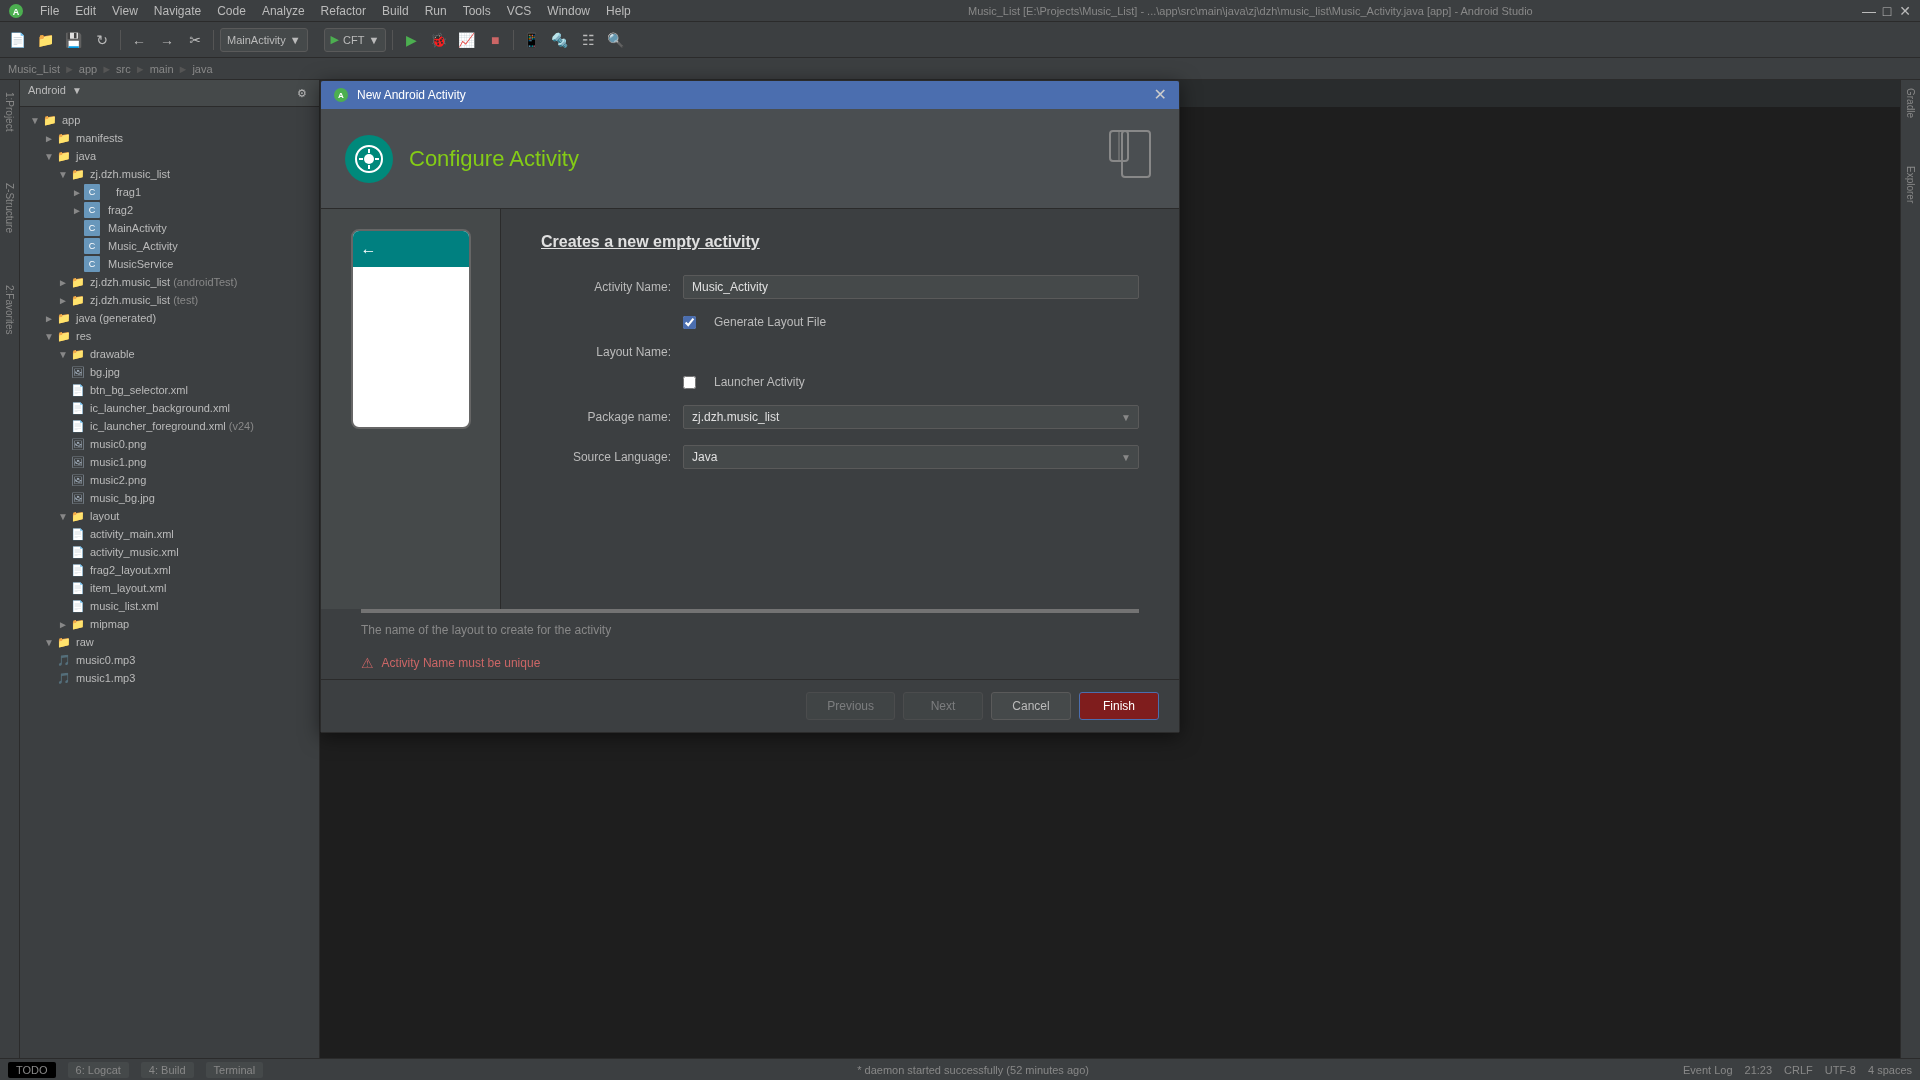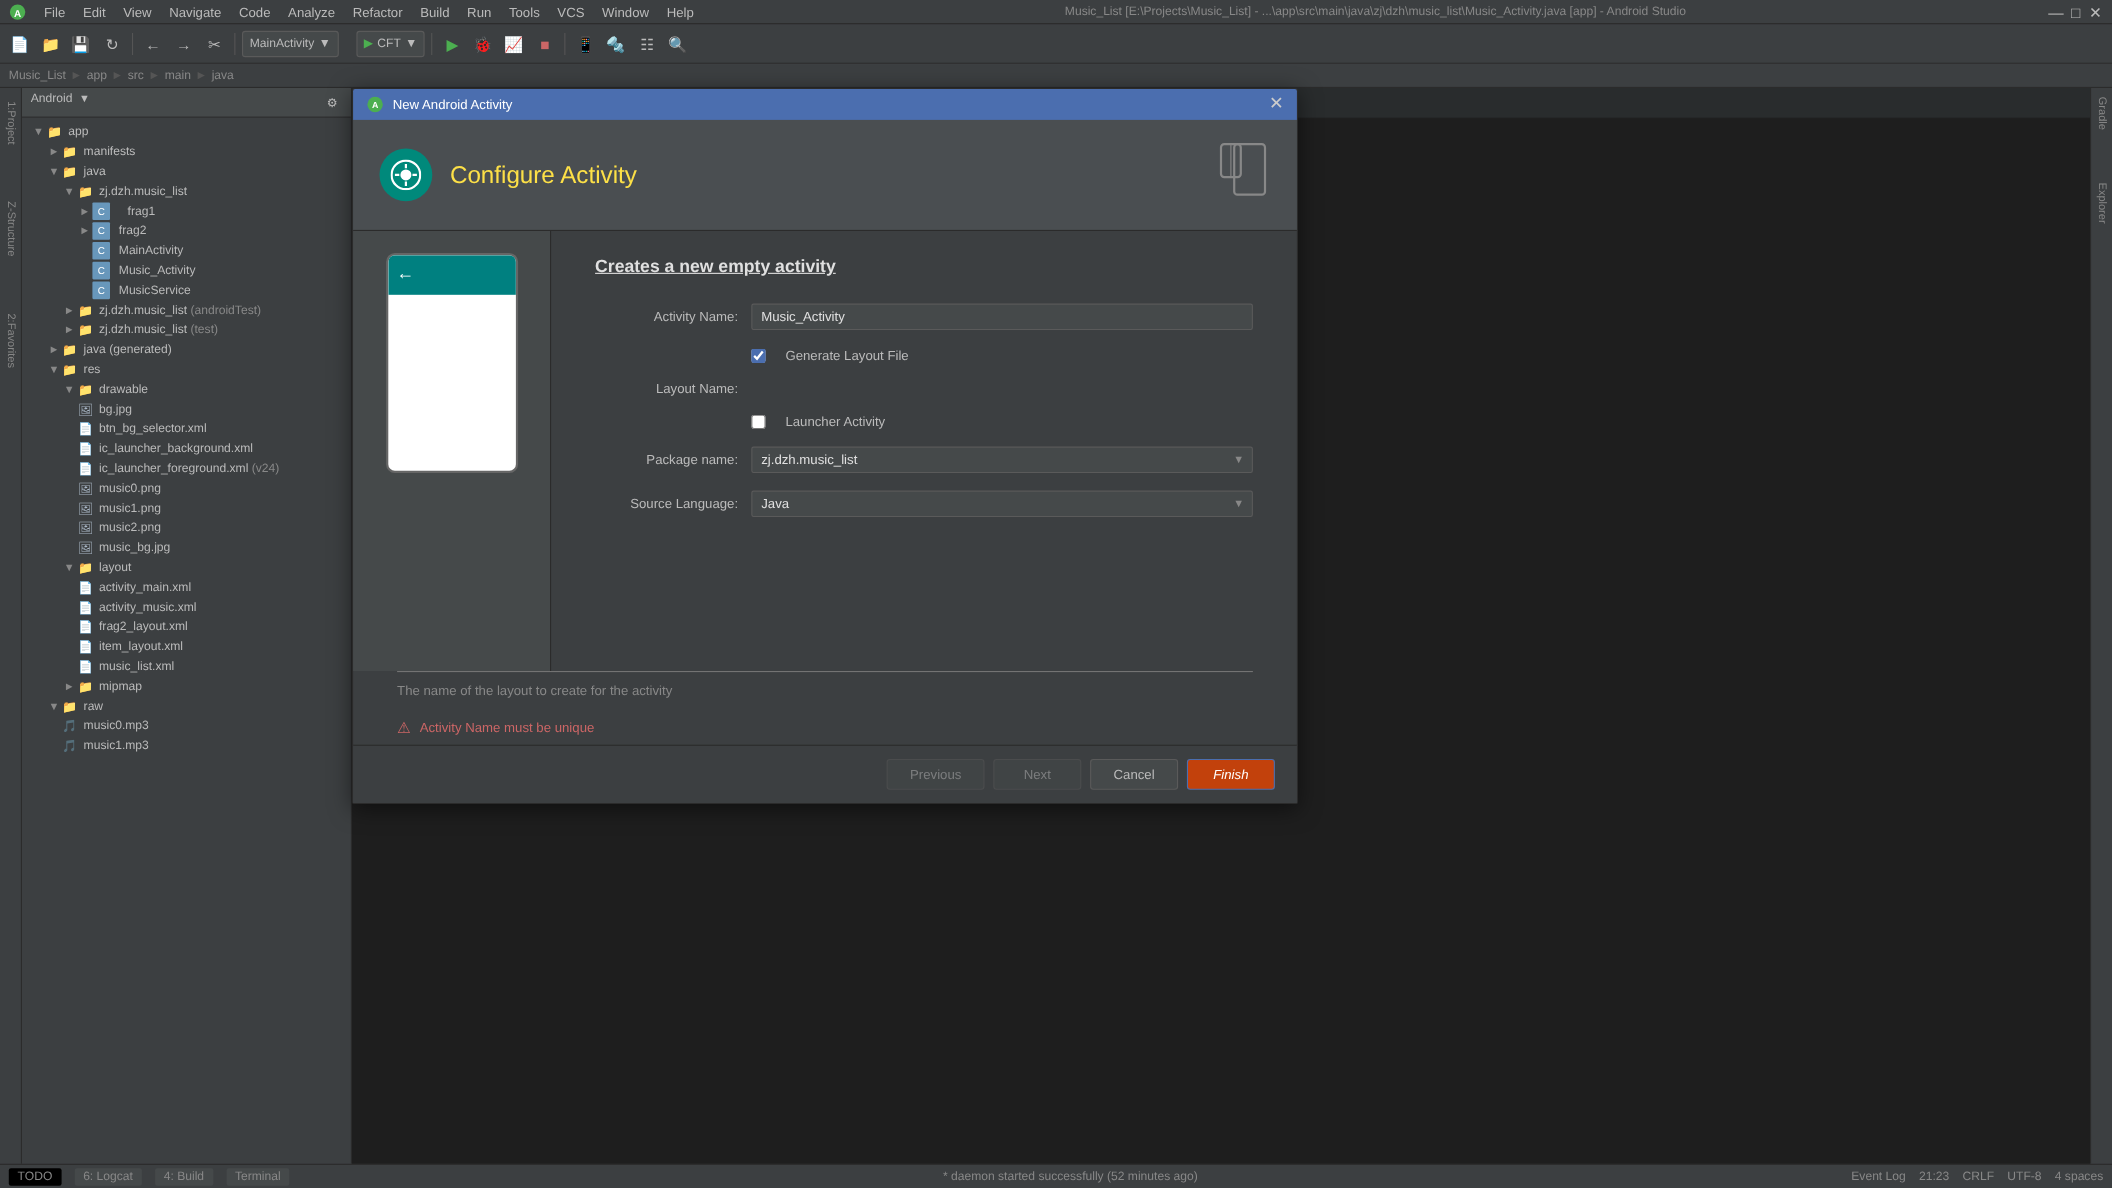--- a/index.html
+++ b/index.html
@@ -281,21 +281,21 @@
     .dialog-header-icon {
       width: 48px;
       height: 48px;
       background: #00897b;
       border-radius: 50%;
       display: flex;
       align-items: center;
       justify-content: center;
     }
     .dialog-header-title {
-      color: #fde047;
+      color: #84cc16;
       font-size: 22px;
       font-weight: 300;
     }
     .dialog-header-device-icon {
       margin-left: auto;
       color: #888;
       font-size: 40px;
     }
 
     .dialog-body {
@@ -414,21 +414,21 @@
       top: 50%;
       transform: translateY(-50%);
       color: #888;
       pointer-events: none;
       font-size: 10px;
     }
 
     .dialog-description {
       margin: 0 40px 0 40px;
       padding: 10px 0;
-      border-top: 1px solid #737373;
+      border-top: 4px solid #737373;
       font-size: 12px;
       color: #888;
     }
 
     .dialog-error {
       margin: 8px 40px;
       display: flex;
       align-items: center;
       gap: 8px;
       font-size: 12px;
@@ -451,24 +451,23 @@
       padding: 6px 20px;
       border-radius: 3px;
       border: 1px solid #5a5a5a;
       background: #45494a;
       color: #bbb;
       font-size: 12px;
       cursor: pointer;
       min-width: 80px;
     }
     .dialog-btn-primary {
-      background: #c2410c;
+      background: #7f1d1d;
       border-color: #4b6eaf;
       color: #fff;
-      font-style: italic;
     }
     .dialog-btn-disabled {
       opacity: 0.5;
       cursor: not-allowed;
     }
 
     
     ::-webkit-scrollbar { width: 8px; }
     ::-webkit-scrollbar-track { background: #3c3f41; }
     ::-webkit-scrollbar-thumb { background: #555; border-radius: 4px; }

